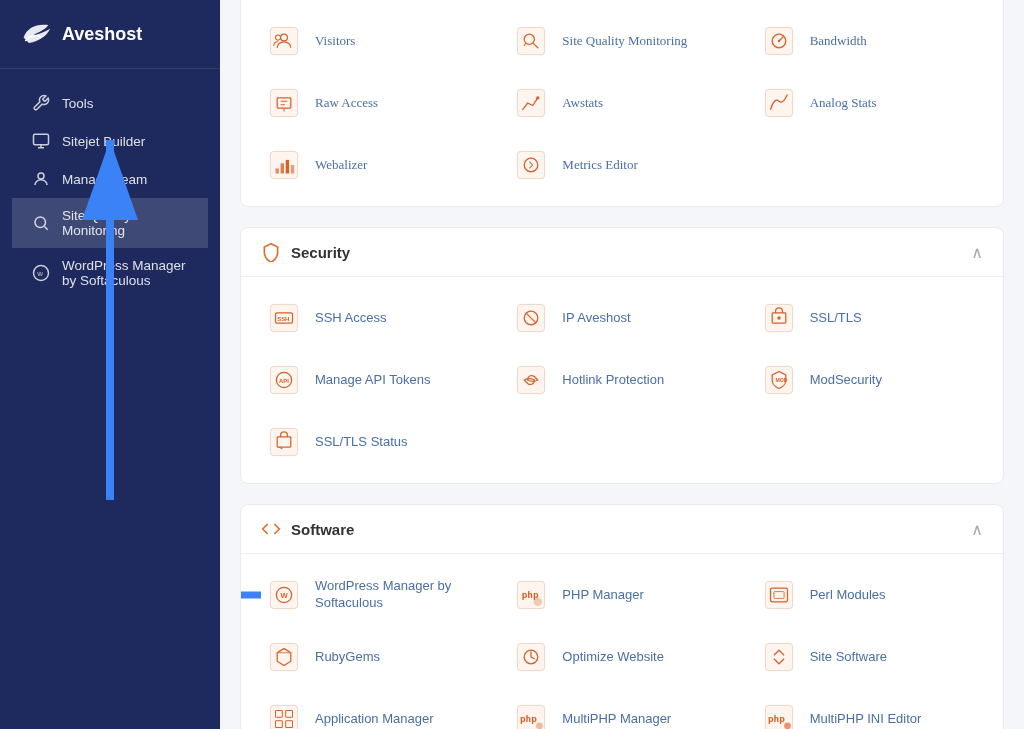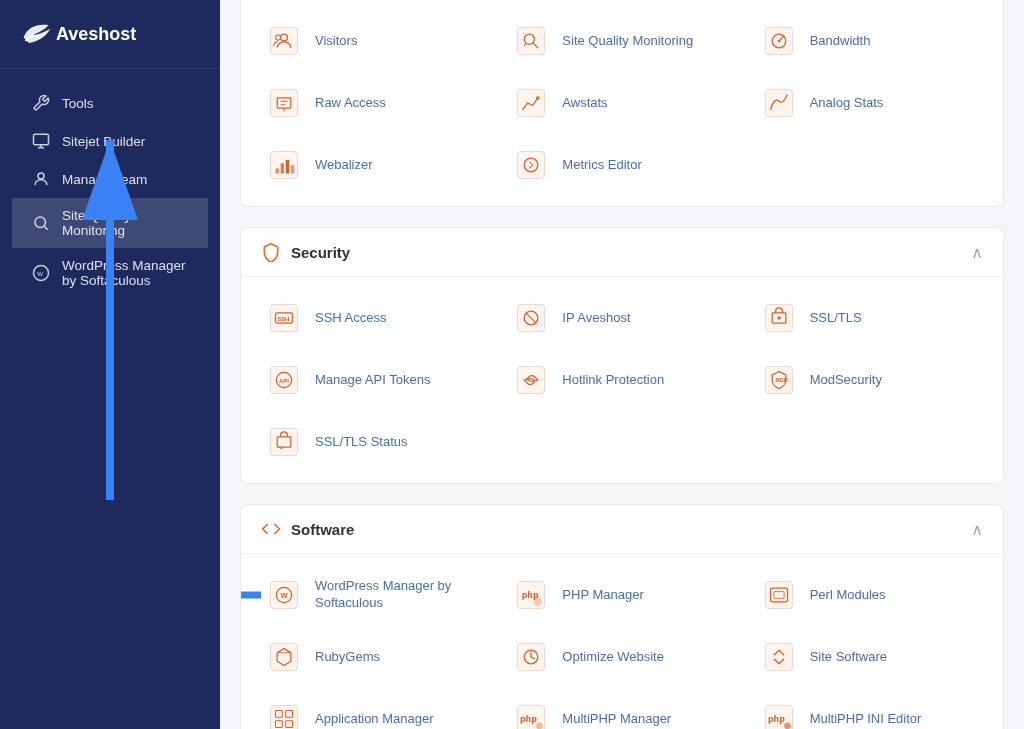--- a/index.html
+++ b/index.html
@@ -13,21 +13,21 @@
       color: white;
       display: flex;
       flex-direction: column;
       height: 100%;
       overflow-y: auto;
     }
     .sidebar-logo {
       padding: 18px 20px;
       display: flex;
       align-items: center;
-      gap: 4px;
+      gap: 10px;
       border-bottom: 1px solid rgba(255,255,255,0.1);
     }
     .logo-icon {
       width: 32px;
       height: 32px;
     }
     .logo-text {
       font-size: 18px;
       font-weight: 700;
       color: white;
@@ -129,20 +129,21 @@
       line-height: 1.3;
     }
 
     
     .top-partial {
       background: white;
       margin: 0 20px 0 20px;
       border-radius: 0 0 8px 8px;
       border: 1px solid #e8eaed;
       border-top: none;
+      font-family: Liberation Serif, serif;
     }
   </style>
 </head>
 <body>
 
 <div class="sidebar">
   <div class="sidebar-logo">
 
     <svg class="logo-icon" viewBox="0 0 36 36">
       <path d="M4 22 C8 10, 20 6, 32 8 C28 14, 20 16, 14 20 C20 18, 28 16, 34 12 C30 20, 22 26, 10 28 Z" fill="white" opacity="0.9"></path>

